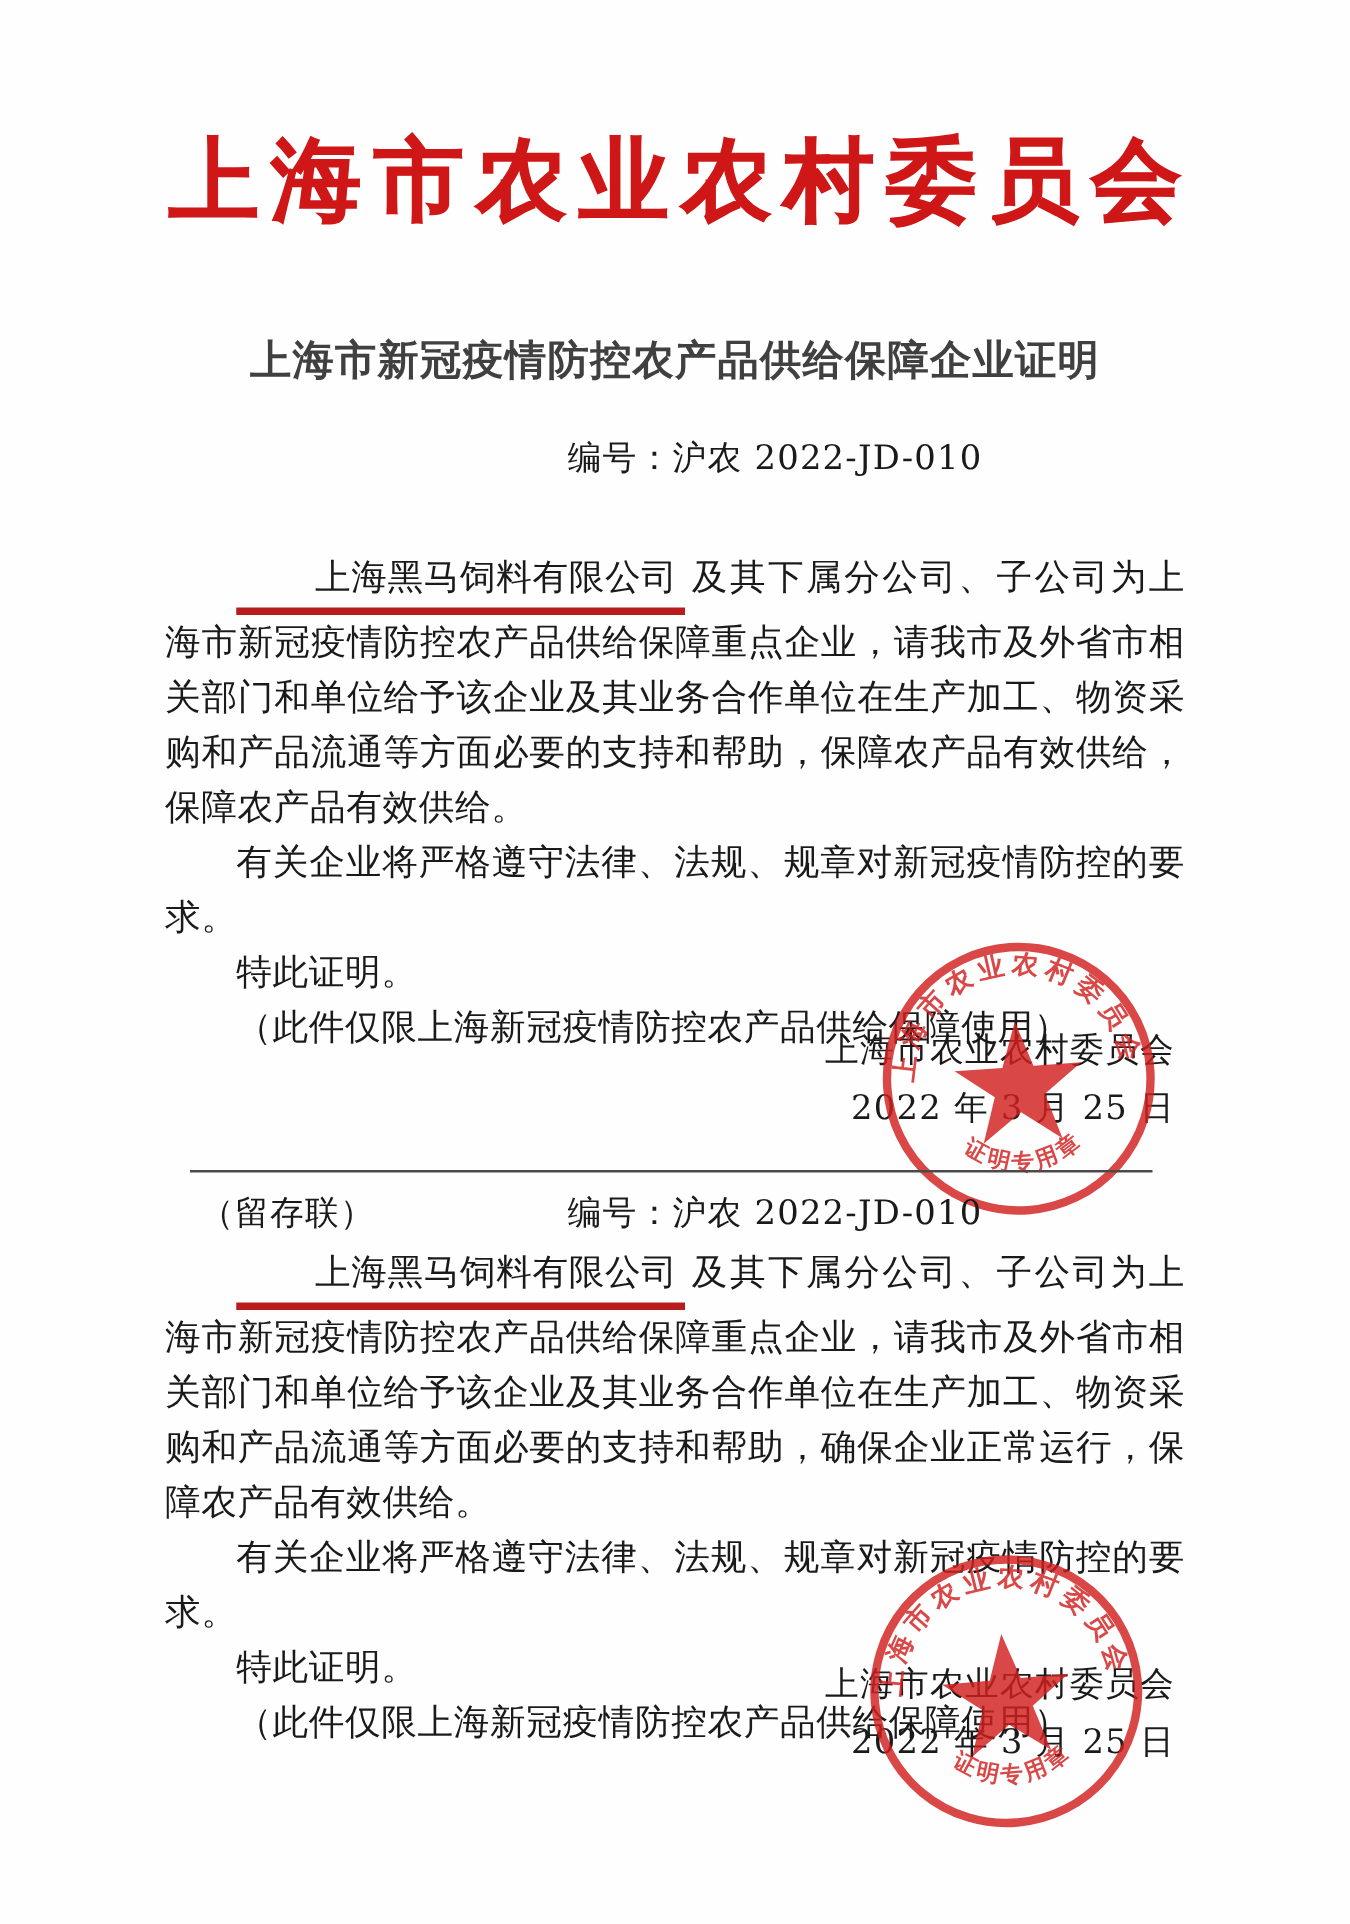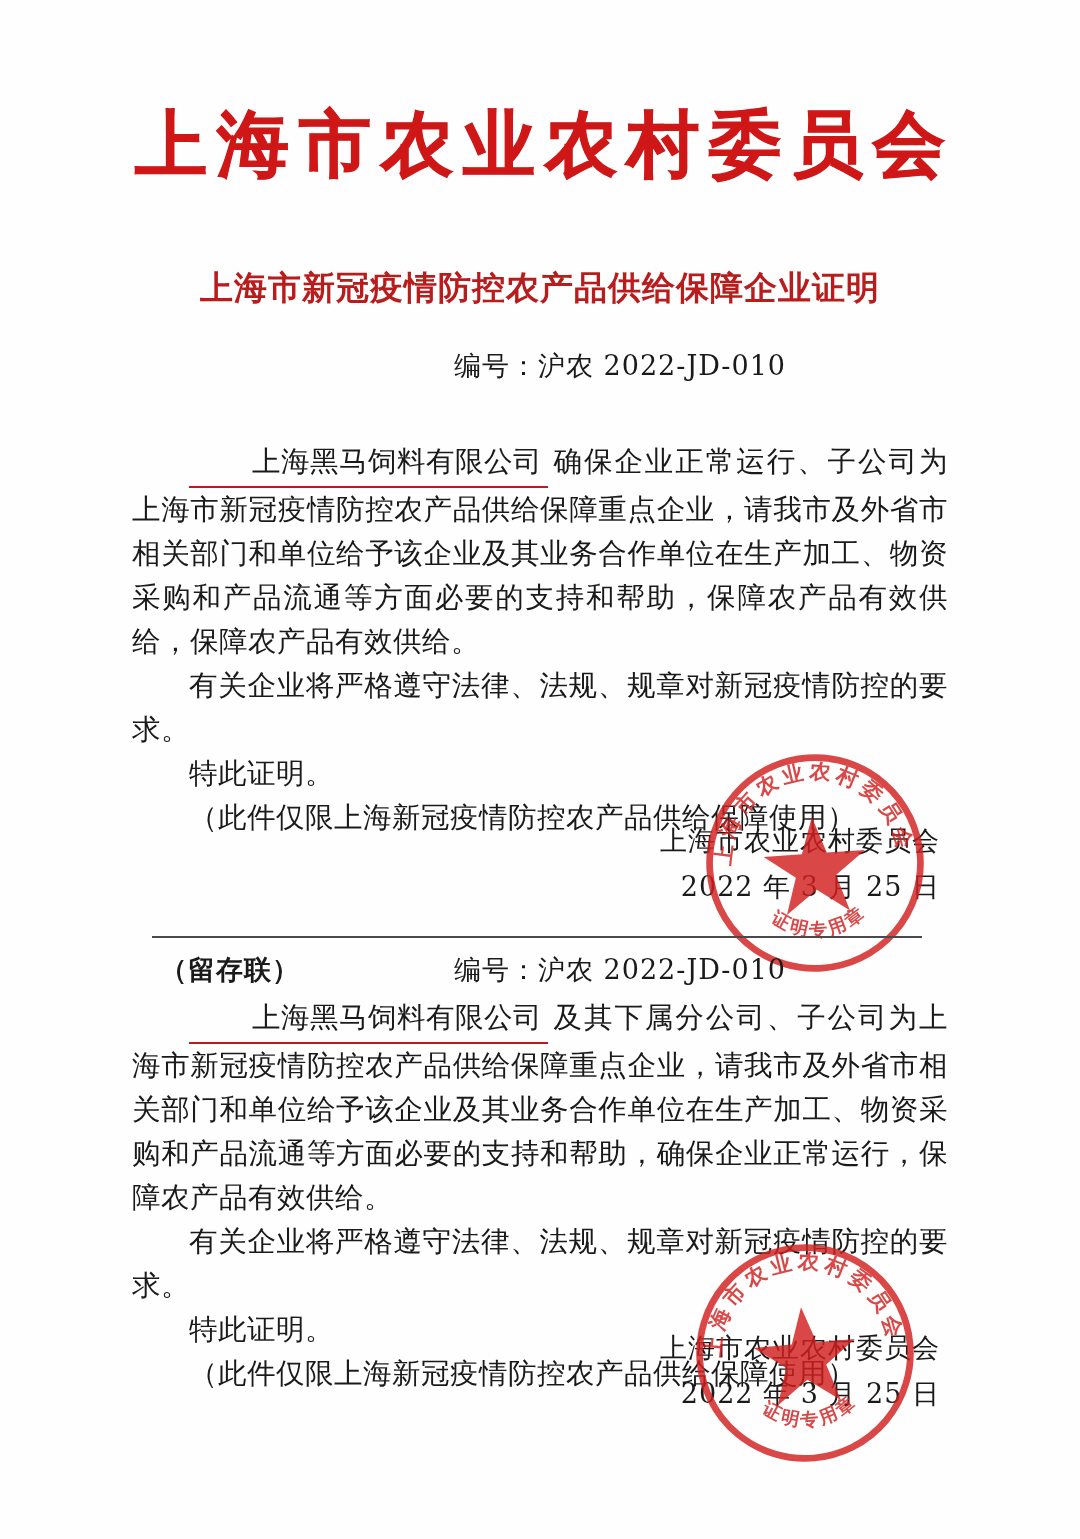--- a/index.html
+++ b/index.html
@@ -43,21 +43,21 @@
   
   .doc-title {
     position: absolute;
     top: 266px;
     left: 0;
     width: 1080px;
     text-align: center;
     font-size: 33px;
     font-weight: 700;
     letter-spacing: 1px;
-    color: #b91c1c;
+    color: #404040;
     font-family: "DejaVu Sans", "Liberation Sans", sans-serif;
   }
 
   .doc-number-1 {
     position: absolute;
     top: 348px;
     left: 0;
     width: 1080px;
     text-align: center;
     padding-left: 160px;
@@ -78,21 +78,21 @@
     text-justify: inter-ideograph;
     letter-spacing: 0.5px;
   }
   .para { margin: 0 0 0 0; }
   .indent { text-indent: 2em; }
 
   .fillname {
     display: inline-block;
     min-width: 330px;
     text-align: left;
-    border-bottom: 2px solid #b91c1c;
+    border-bottom: 6px solid #b91c1c;
     padding: 0 6px 2px 6px;
     margin-right: 4px;
   }
   .fillname.short {
     min-width: 300px;
   }
 
   
   .sign-block-1 {
     position: absolute;
@@ -117,21 +117,20 @@
     border-top: 2px solid #4a4a4a;
   }
 
   
   .retain-label {
     position: absolute;
     top: 952px;
     left: 160px;
     font-size: 27px;
     letter-spacing: 1px;
-    font-weight: bold;
   }
   .doc-number-2 {
     position: absolute;
     top: 952px;
     left: 0;
     width: 1080px;
     text-align: center;
     padding-left: 160px;
     box-sizing: border-box;
     font-size: 27px;
@@ -181,21 +180,21 @@
 <div class="page">
 
   <div class="masthead">上海市农业农村委员会</div>
 
   <div class="doc-title">上海市新冠疫情防控农产品供给保障企业证明</div>
 
   <div class="doc-number-1">编号：沪农 2022-JD-010</div>
 
   <div class="body1">
     <p class="para indent">
-      <span class="fillname">上海黑马饲料有限公司</span><span>确保企业正常运行、子公司</span><span>为上海市新冠疫情防控农产品供给保障重点企业，请我市及外省市相关部门和单位给予该企业及其业务合作单位在生产加工、物资采购和产品流通等方面必要的支持和帮助，保障农产品有效供给，保障农产品有效供给。</span>
+      <span class="fillname">上海黑马饲料有限公司</span><span>及其下属分公司、子公司</span><span>为上海市新冠疫情防控农产品供给保障重点企业，请我市及外省市相关部门和单位给予该企业及其业务合作单位在生产加工、物资采购和产品流通等方面必要的支持和帮助，保障农产品有效供给，保障农产品有效供给。</span>
     </p>
     <p class="para indent">有关企业将严格遵守法律、法规、规章对新冠疫情防控的要求。</p>
     <p class="para indent">特此证明。</p>
     <p class="para indent">（此件仅限上海新冠疫情防控农产品供给保障使用）</p>
   </div>
 
   <div class="sign-block-1">
     <div>上海市农业农村委员会</div>
     <div>2022 年 3 月 25 日</div>
   </div>

